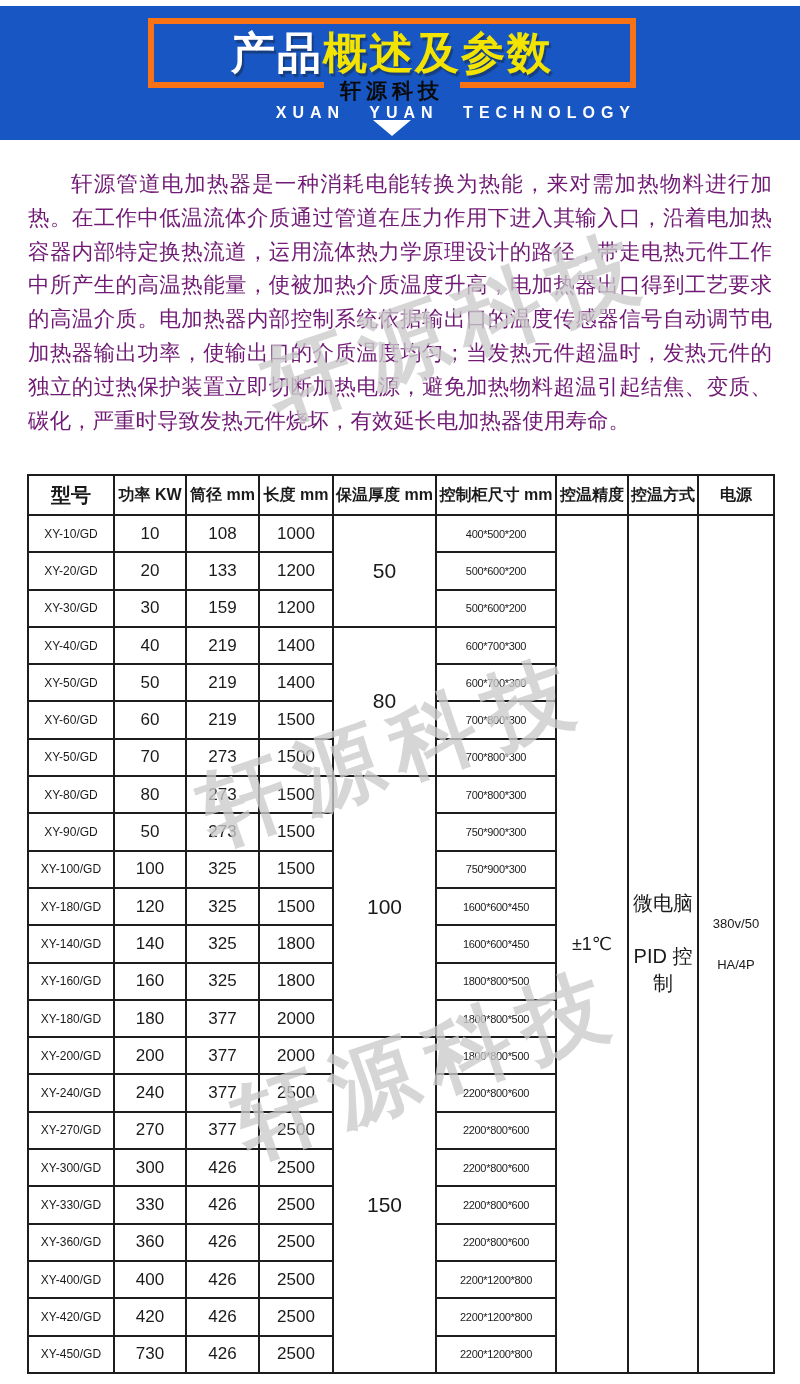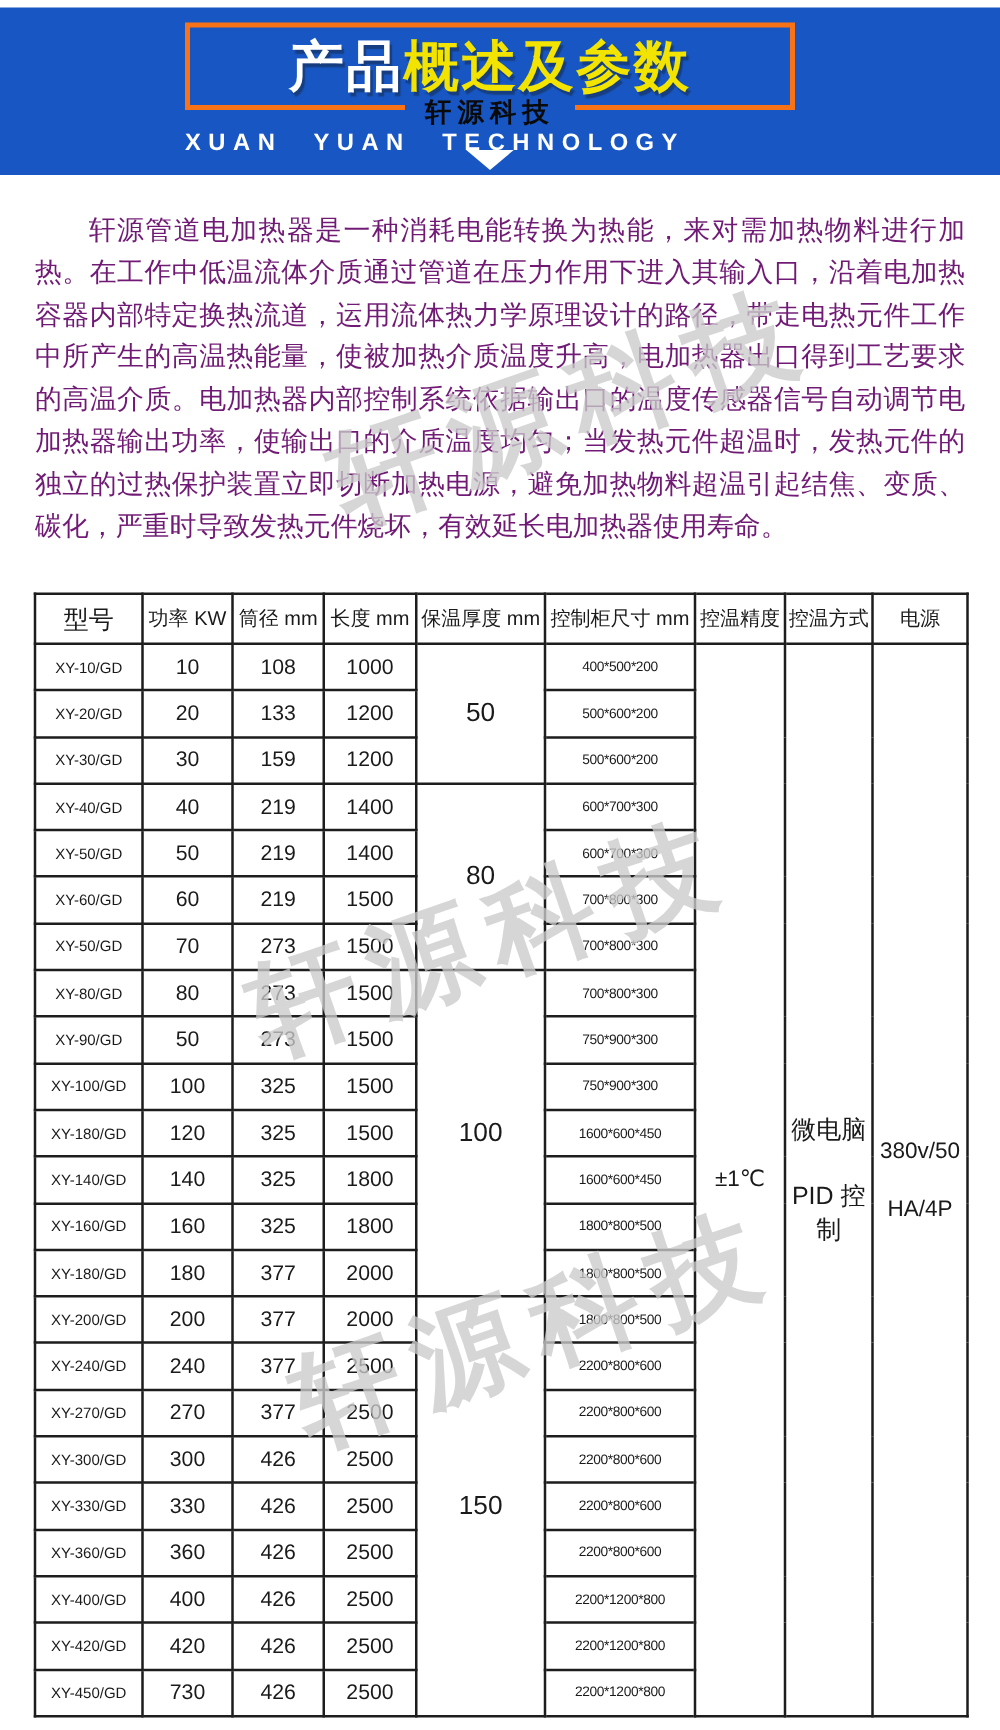--- a/index.html
+++ b/index.html
@@ -2,58 +2,58 @@
 <html><head>
 <meta charset="utf-8">
 <style>
   html,body{margin:0;padding:0;background:#fff;}
   body{width:800px;height:1384px;position:relative;overflow:hidden;
        font-family:"Liberation Sans","DejaVu Sans",sans-serif;color:#111;}
 
   
   .banner{position:absolute;top:6px;left:0;width:800px;height:134px;background:#1857c3;}
   .title-box{position:absolute;top:12px;left:148px;width:488px;height:70px;
-             border:4px solid #f97316;box-sizing:border-box;
+             border:6px solid #f97316;box-sizing:border-box;
              display:flex;align-items:center;justify-content:center;}
   .title{font-size:44px;font-weight:bold;letter-spacing:2px;white-space:nowrap;
          text-shadow:2px 3px 1px rgba(20,20,20,.38);}
   .title .t-white{color:#ffffff;}
   .title .t-yellow{color:#f2e400;}
   .company-cn{position:absolute;top:72px;left:148px;width:488px;text-align:center;}
   .company-cn span{display:inline-block;background:#1857c3;color:#0a0a0a;
                    font-size:21px;font-weight:bold;letter-spacing:5px;
                    line-height:26px;padding:0 16px;}
-  .company-en{position:absolute;top:98px;left:148px;width:488px;text-align:left;
-              color:#fff;font-size:19px;font-weight:bold;letter-spacing:6px;
+  .company-en{position:absolute;top:98px;left:148px;width:488px;text-align:right;
+              color:#fff;font-size:16px;font-weight:bold;letter-spacing:6px;
               word-spacing:14px;white-space:nowrap;}
   .tri-down{position:absolute;top:114px;left:373px;width:0;height:0;
             border-left:19px solid transparent;border-right:19px solid transparent;
             border-top:16px solid #fff;}
 
   
   .intro{position:absolute;top:168px;left:28px;width:744px;margin:0;
          font-size:21.5px;line-height:33.8px;color:#701a75;
          text-align:justify;text-indent:2em;font-weight:500;}
 
   
   .spec-table{position:absolute;top:474px;left:27px;width:746px;
               border-collapse:collapse;table-layout:fixed;}
   .spec-table th,.spec-table td{border:2px solid #1d1d1d;text-align:center;
               vertical-align:middle;padding:0;color:#1a1a1a;overflow:hidden;}
   .spec-table thead tr{height:40px;}
   .spec-table tbody tr{height:37.3px;}
-  .spec-table th{font-weight:normal;font-size:16px;margin-top:39px;}
+  .spec-table th{font-weight:bold;font-size:16px;margin-top:39px;}
   th.h-model{font-size:20px;}
   .c-model{font-size:12px;}
   .c-num{font-size:17px;}
   .c-cab{font-size:11px;letter-spacing:-0.3px;}
   .c-ins{font-size:21px;}
   .c-prec{font-size:18px;}
   .c-method{font-size:20px;}
-  .c-sup{font-size:18px;}
+  .c-sup{font-size:13px;}
   .line2{margin-top:26px;}
 
   
   .wm{position:absolute;white-space:nowrap;font-size:86px;font-weight:bold;
       letter-spacing:14px;color:rgba(203,203,203,0.78);
       transform:rotate(-19deg);pointer-events:none;z-index:6;line-height:1;}
   .wm1{left:257px;top:282px;}
   .wm2{left:192px;top:707px;}
   .wm3{left:227px;top:1020px;}
 </style>

